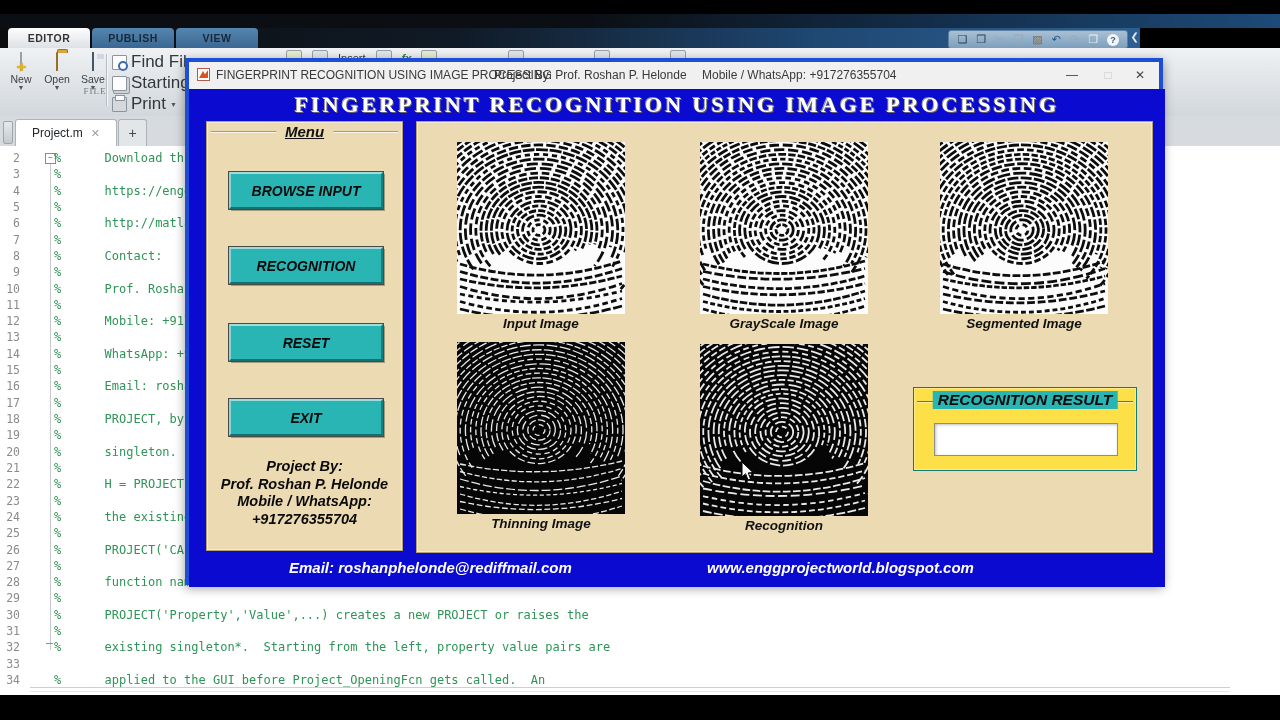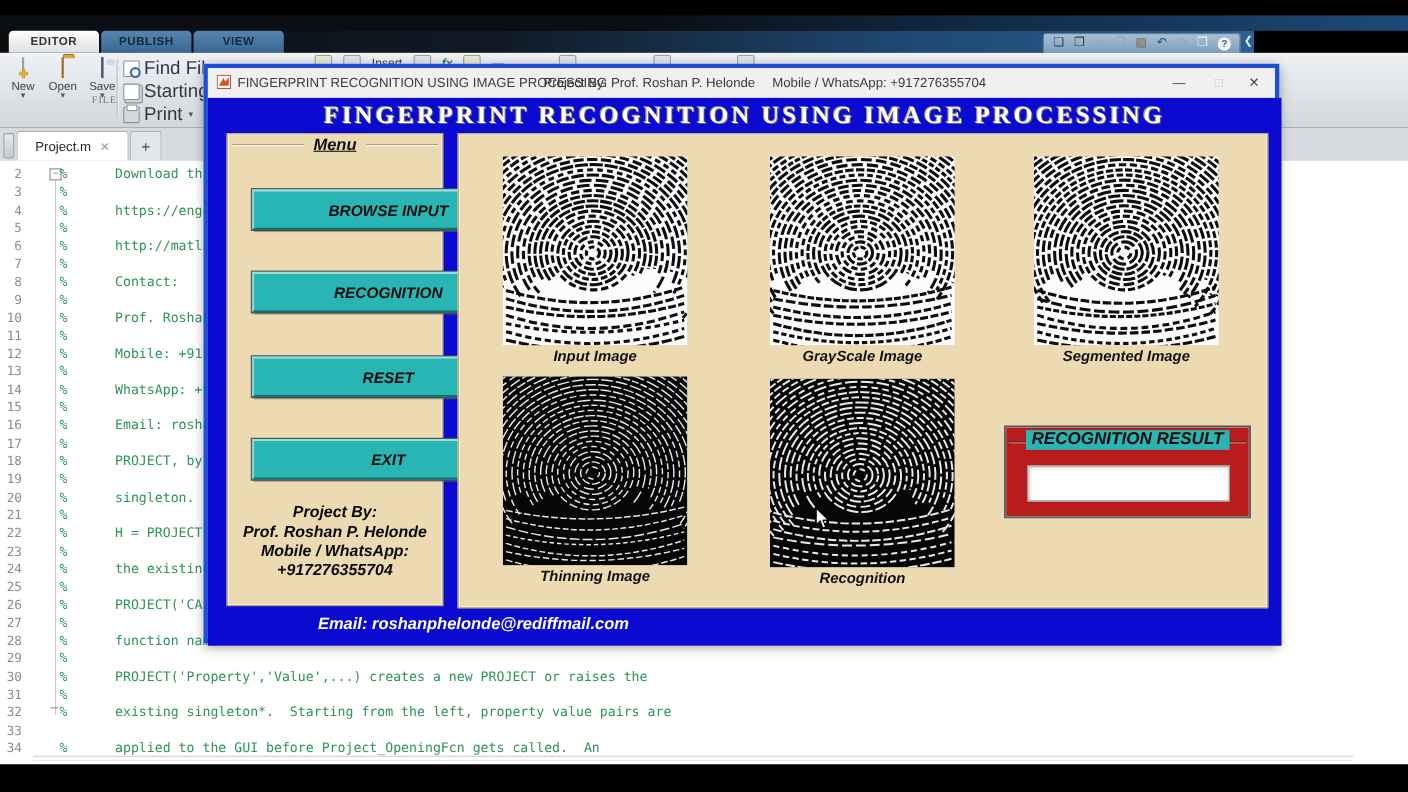--- a/index.html
+++ b/index.html
@@ -86,27 +86,27 @@
   .menu-panel{left:17px;top:32px;width:195px;height:428px;}
   .etchline{position:absolute;left:4px;right:4px;border-top:1px solid rgba(90,70,30,.45);border-bottom:1px solid rgba(255,255,255,.8);}
   .ptitle{position:absolute;left:50%;transform:translateX(-50%);background:#ecdbb2;padding:0 9px;
     font-weight:bold;font-style:italic;color:#111;white-space:nowrap;text-decoration:underline;}
   .menu-title{top:1px;font-size:15px;}
   .gbtn{position:absolute;left:22px;width:150px;height:33px;background:#2ab5b5;
     border-top:2px solid rgba(255,255,255,.55);border-left:2px solid rgba(255,255,255,.45);
     border-bottom:2px solid rgba(0,60,60,.55);border-right:2px solid rgba(0,60,60,.45);
     box-shadow:0 0 0 1px #4a4a4a,2px 2px 0 rgba(110,100,80,.55);
     font-weight:bold;font-style:italic;font-size:14px;color:#0a0a0a;text-align:center;cursor:pointer;
-    display:flex;align-items:center;justify-content:center;font-family:"Liberation Sans",sans-serif;padding-left:47px;}
+    display:flex;align-items:center;justify-content:center;font-family:"Liberation Sans",sans-serif;}
   .credit{position:absolute;left:0;top:336px;width:100%;text-align:center;font-weight:bold;font-style:italic;
     font-size:14.5px;line-height:17.5px;color:#0a0a0a;}
   .main-panel{left:227px;top:32px;width:735px;height:430px;}
   .fig{position:absolute;width:168px;height:172px;overflow:hidden;}
   .figlabel{position:absolute;width:168px;text-align:center;font-weight:bold;font-style:italic;font-size:13.5px;color:#111;}
-  .result-panel{position:absolute;left:496px;top:265px;width:222px;height:82px;background:#b91c1c;
+  .result-panel{position:absolute;left:496px;top:265px;width:222px;height:82px;background:#fde047;
     border:1px solid #0f7a78;box-shadow:inset 0 0 0 1px rgba(255,255,255,.35);}
   .rp-line{position:absolute;left:3px;right:3px;top:13px;border-top:1px solid rgba(0,50,50,.6);border-bottom:1px solid rgba(255,255,255,.5);}
   .rp-title{position:absolute;left:50%;transform:translateX(-50%);top:3px;background:#2ab5b5;padding:0 5px;
     font-weight:bold;font-style:italic;font-size:15.5px;color:#0a0a0a;white-space:nowrap;}
   .rp-box{position:absolute;left:20px;top:35px;width:182px;height:31px;background:#fff;border:1px solid #8d8d8d;
     box-shadow:inset 1px 1px 3px rgba(0,0,0,.25);font-size:13px;line-height:31px;text-align:center;}
   .gfooter{position:absolute;top:470px;width:100%;height:22px;color:#fff;font-weight:bold;font-style:italic;font-size:15px;}
   .gfooter .em{position:absolute;left:100px;}
   .gfooter .ws{position:absolute;left:518px;}
   .cursor{position:absolute;left:552px;top:372px;pointer-events:none;}
@@ -450,20 +450,21 @@
               <path d="M3 144.5 Q84 160.9 165 141.5" fill="none" stroke="#e9e9e9" stroke-width="1.8" stroke-dasharray="9.0 3.6"></path>
               <path d="M3 152 Q84 171.5 165 149" fill="none" stroke="#e9e9e9" stroke-width="1.8" stroke-dasharray="5.5 3.5"></path>
               <path d="M3 159.5 Q84 178.5 165 156.5" fill="none" stroke="#e9e9e9" stroke-width="1.8" stroke-dasharray="5.8 3.1"></path>
               <path d="M3 167 Q84 185.1 165 164" fill="none" stroke="#e9e9e9" stroke-width="1.8" stroke-dasharray="8.8 2.4"></path>
             </svg></div>
           <div class="figlabel" style="left: 283px; top: 396px;">Recognition</div>
         </div>
 
       <div class="gfooter">
         <span class="em">Email: roshanphelonde@rediffmail.com</span>
+        <span class="ws">www.enggprojectworld.blogspot.com</span>
       </div>
 
       <div class="cursor">
         <svg width="14" height="21" viewBox="0 0 14 21">
             <path d="M1 1 L1 16 L4.6 12.7 L7 19 L9.6 18 L7.2 11.9 L12 11.6 Z" fill="#fff" stroke="#000" stroke-width="1"></path>
           </svg>
       </div>
     </div>
   </div>
 

